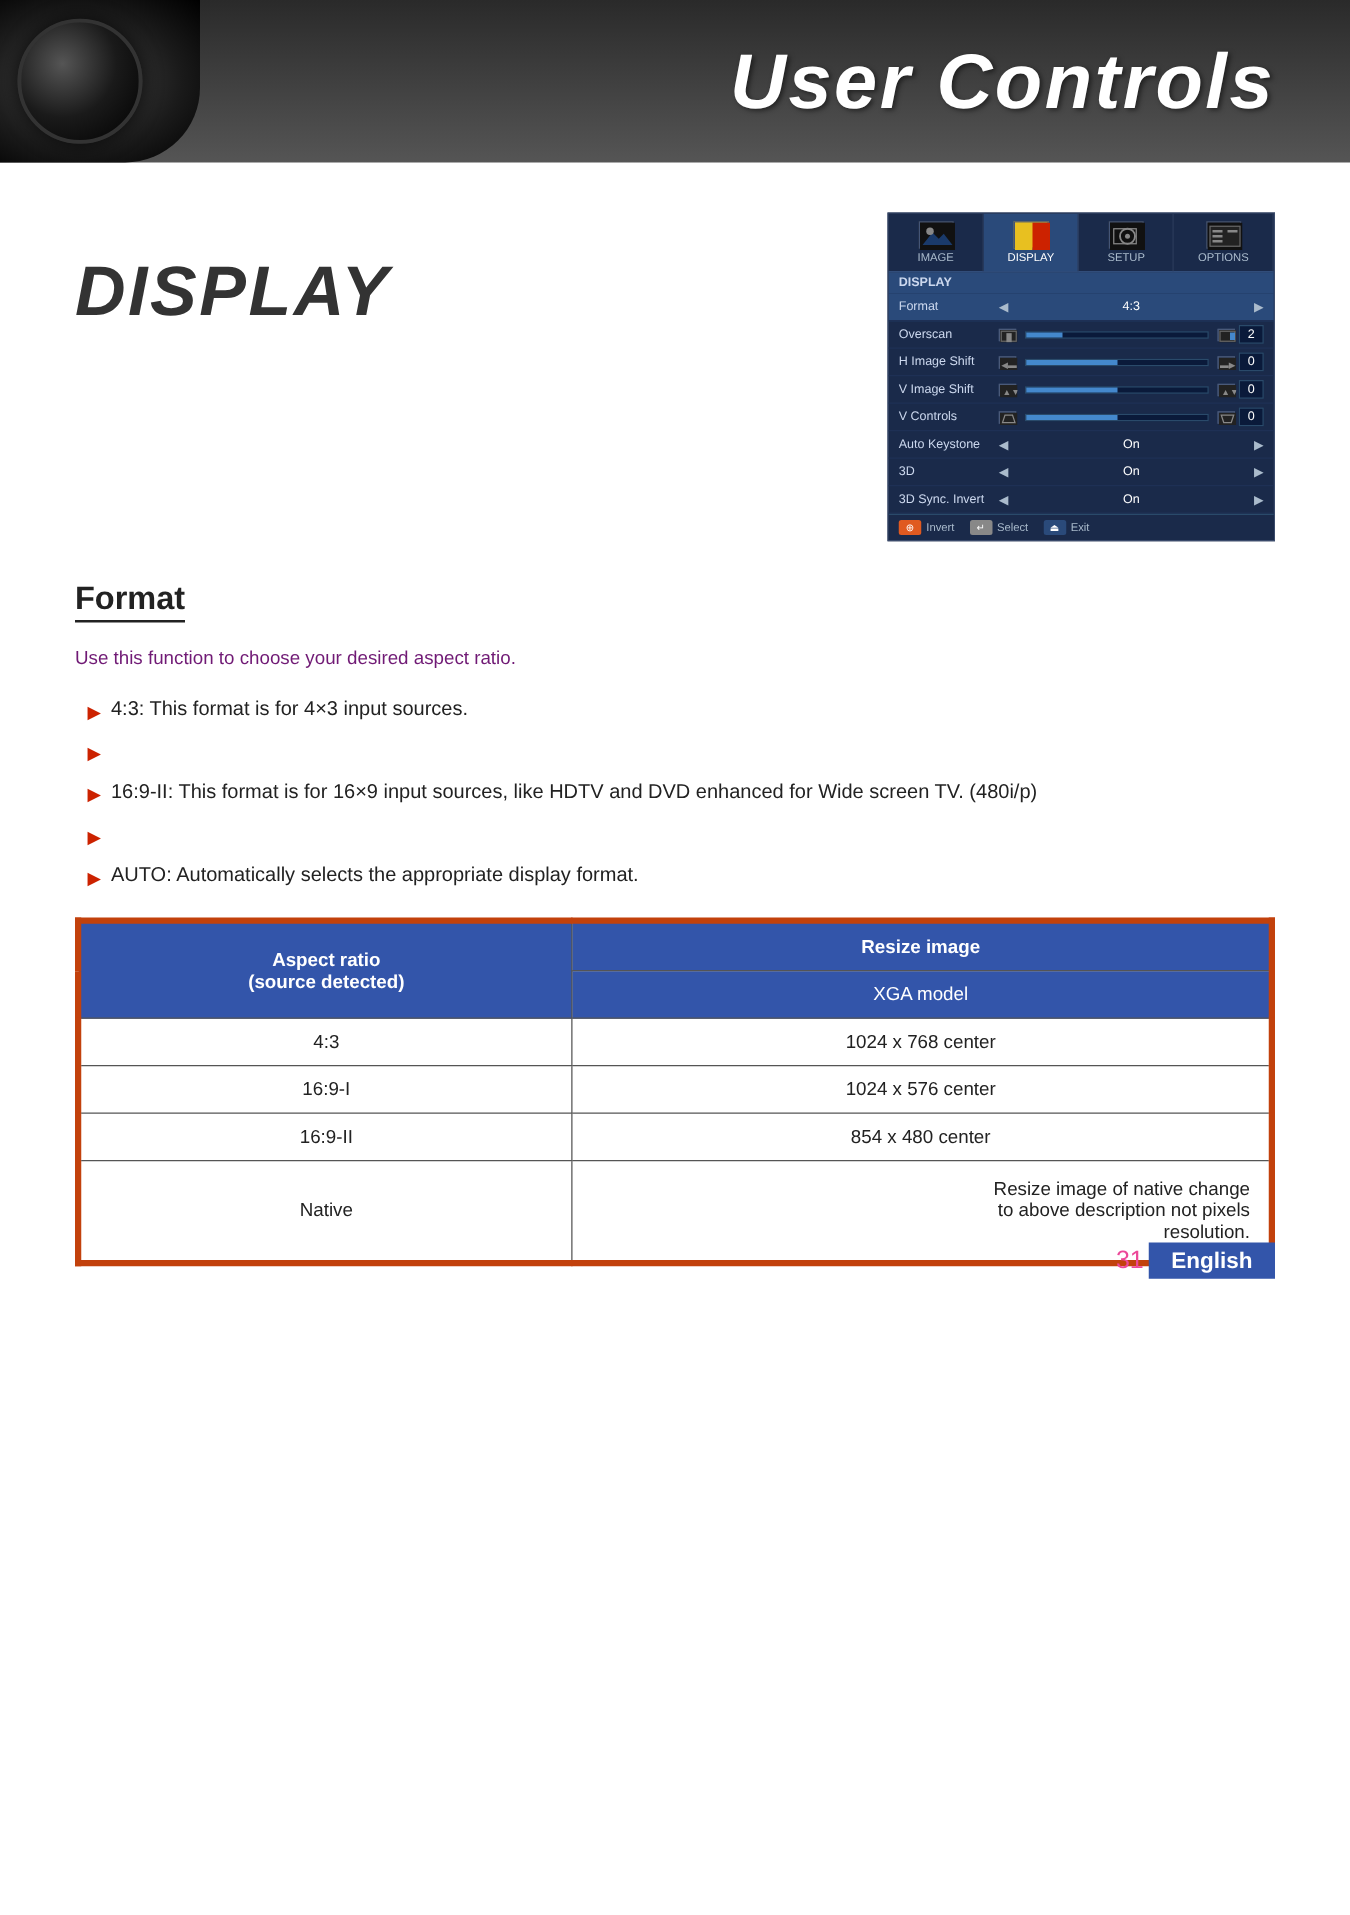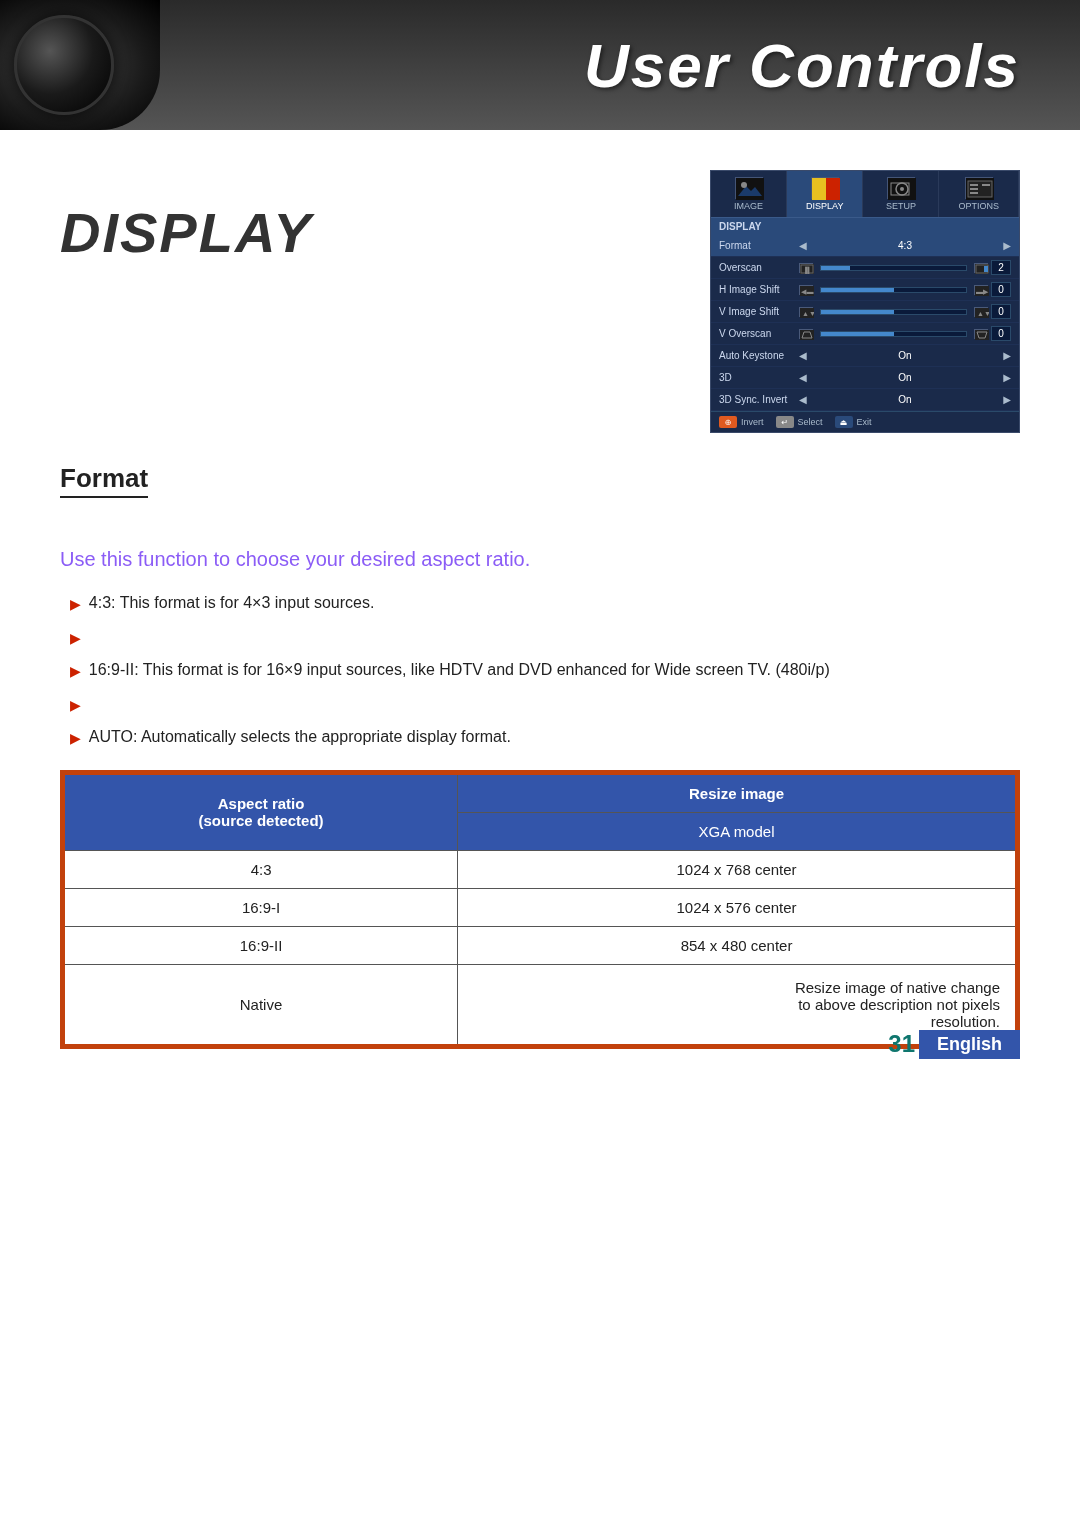--- a/index.html
+++ b/index.html
@@ -214,25 +214,24 @@
       font-size: 26px;
       font-weight: bold;
       color: #222;
       border-bottom: 2px solid #222;
       display: inline-block;
       margin-bottom: 18px;
       padding-bottom: 2px;
     }
 
     .intro-text {
-      font-size: 20px;
-      color: #8b5cf6;
+      font-size: 15px;
+      color: #701a75;
       margin-bottom: 16px;
       line-height: 1.5;
-      margin-top: 28px;
     }
 
     .bullet-list {
       list-style: none;
       margin-bottom: 20px;
       padding-left: 10px;
     }
     .bullet-list li {
       font-size: 16px;
       color: #222;
@@ -285,23 +284,23 @@
     
     .page-footer {
       position: absolute;
       bottom: 30px;
       right: 60px;
       display: flex;
       align-items: center;
       gap: 0;
     }
     .page-num {
-      font-size: 24px;
-      color: #0f766e;
-      font-weight: bold;
+      font-size: 20px;
+      color: #ec4899;
+      font-weight: normal;
     }
     .page-lang {
       background: #3355aa;
       color: #ffffff;
       font-size: 18px;
       font-weight: bold;
       padding: 4px 18px;
       margin-left: 4px;
     }
 
@@ -453,21 +452,21 @@
             <svg width="14" height="10" viewBox="0 0 14 10">
                 <rect width="14" height="10" fill="#222"></rect>
                 <text x="2" y="8" fill="#888" font-size="7">▲▼</text>
               </svg>
           </div>
           <div class="osd-value">0</div>
         </div>
       </div>
 
       <div class="osd-row">
-        <span class="osd-row-label">V Overscan</span>
+        <span class="osd-row-label">V Controls</span>
         <div class="osd-row-controls">
           <div class="osd-icon-sm">
             <svg width="14" height="10" viewBox="0 0 14 10">
                 <rect width="14" height="10" fill="#222"></rect>
                 <polygon points="4,2 10,2 12,8 2,8" fill="none" stroke="#888" stroke-width="1"></polygon>
               </svg>
           </div>
           <div class="osd-slider">
             <div class="osd-slider-fill" style="width:50%"></div>
           </div>

